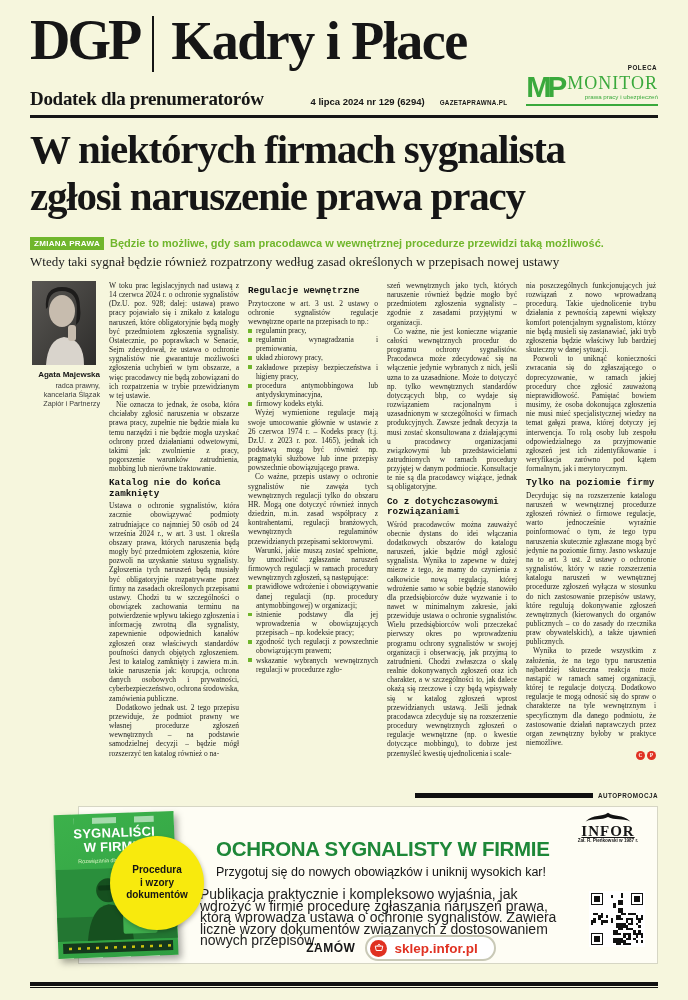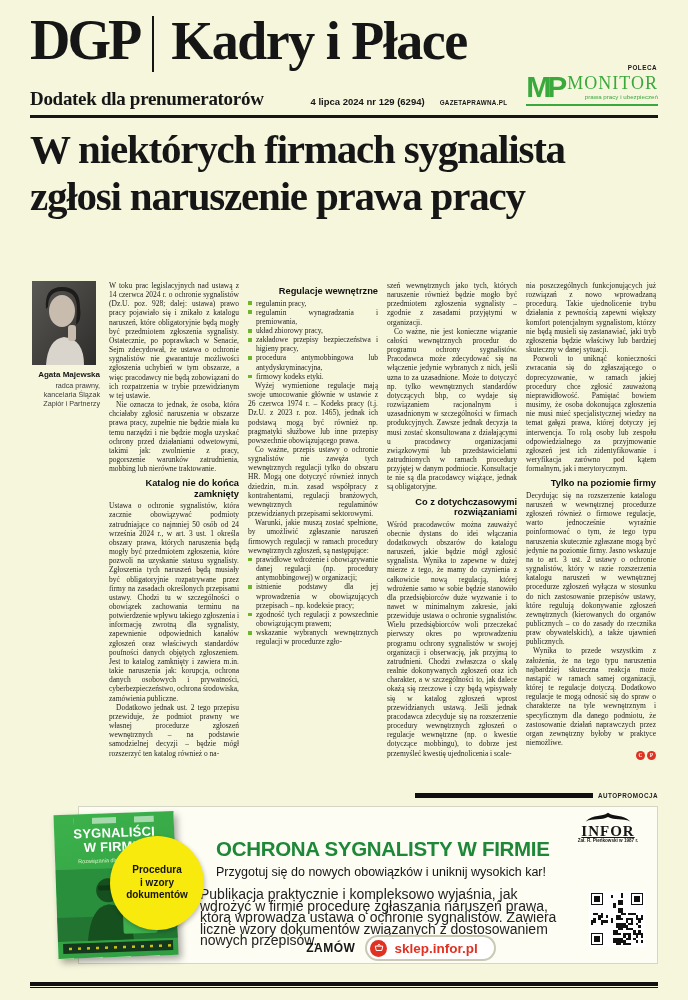--- a/index.html
+++ b/index.html
@@ -38,21 +38,21 @@
   
   .body-grid{position:absolute;top:281px;left:30px;right:30px;height:508px;display:flex;gap:9px;}
   .author-rail{width:70px;flex:none;}
   .author-photo{width:64px;height:84px;margin-left:2px;display:block;}
   .author-name{margin-top:5px;font-weight:700;font-size:8px;text-align:right;}
   .author-role{font-size:7.2px;line-height:9px;color:#3c3c3c;text-align:right;margin-top:2px;}
   .col{width:130px;flex:none;height:508px;overflow:hidden;font-family:"Liberation Serif",serif;
        font-size:7.5px;line-height:9.15px;color:#1c1c1c;}
   .blk-p{text-align:justify;margin:0;}
   .blk-p.ind{text-indent:7px;}
-  .blk-h{font-family:Liberation Sans, sans-serif;font-weight:700;font-size:9.3px;line-height:10.5px;margin:5px 0 2px;color:#111;text-align:right;}
+  .blk-h{font-family:Liberation Mono, monospace;font-weight:700;font-size:9.3px;line-height:10.5px;margin:5px 0 2px;color:#111;}
   .blk-li{position:relative;padding-left:8px;text-align:justify;}
   .blk-li::before{content:"";position:absolute;left:0;top:2.8px;width:3.8px;height:3.8px;background:var(--accent-green,#70b62c);}
   .endmark{text-align:right;margin-top:3px;}
   .endmark span{display:inline-block;width:9px;height:9px;border-radius:50%;background:var(--brand-red,#e03122);
                 color:#fff;font-size:5.5px;line-height:9px;font-weight:700;text-align:center;margin-left:2px;}
 
   
   .autopromo{position:absolute;top:792px;right:30px;display:flex;align-items:center;gap:5px;}
   .autopromo-bar{width:178px;height:5px;background:#101010;}
   .autopromo-label{font-weight:700;font-size:6.3px;letter-spacing:0.5px;color:#222;}
@@ -127,20 +127,27 @@
         <span class="monitor-tag">prawa pracy i ubezpieczeń</span>
       </span>
     </div>
   </header>
   <div class="rule-top"></div>
 
   <h1 class="headline">
     <span>W niektórych firmach sygnalista</span><br>
     <span>zgłosi naruszenie prawa pracy</span>
   </h1>
+  <div class="kicker">
+    <div class="kicker-line1">
+      <span class="badge">ZMIANA PRAWA</span>
+      <span class="kicker-lead">Będzie to możliwe, gdy sam pracodawca w wewnętrznej procedurze przewidzi taką możliwość.</span>
+    </div>
+    <div class="kicker-sub">Wtedy taki sygnał będzie również rozpatrzony według zasad określonych w przepisach nowej ustawy</div>
+  </div>
 
   <main class="body-grid">
     <div class="author-rail">
       <svg class="author-photo" viewBox="0 0 64 84" xmlns="http://www.w3.org/2000/svg">
         <rect width="64" height="84" fill="#474542"></rect>
         <rect width="64" height="84" fill="url(#g1)"></rect>
         <defs>
             <linearGradient id="g1" x1="0" y1="0" x2="1" y2="1">
           <stop offset="0" stop-color="#5a5854"></stop>
               <stop offset="1" stop-color="#2e2d2b"></stop>
@@ -160,20 +167,21 @@
     </div>
     <div class="col">
         <div class="blk-p">W toku prac legislacyjnych nad ustawą z 14 czerwca 2024 r. o ochronie sygnalistów (Dz.U. poz. 928; dalej: ustawa) prawo pracy pojawiało się i znikało z katalogu naruszeń, które obligatoryjnie będą mogły być przedmiotem zgłoszenia sygnalisty. Ostatecznie, po poprawkach w Senacie, Sejm zdecydował, że ustawa o ochronie sygnalistów nie gwarantuje możliwości zgłoszenia uchybień w tym obszarze, a więc pracodawcy nie będą zobowiązani do ich rozpatrzenia w trybie przewidzianym w tej ustawie.</div>
         <div class="blk-p ind">Nie oznacza to jednak, że osoba, która chciałaby zgłosić naruszenia w obszarze prawa pracy, zupełnie nie będzie miała ku temu narzędzi i nie będzie mogła uzyskać ochrony przed działaniami odwetowymi, takimi jak: zwolnienie z pracy, pogorszenie warunków zatrudnienia, mobbing lub nierówne traktowanie.</div>
         <div class="blk-h">Katalog nie do końca zamknięty</div>
         <div class="blk-p">Ustawa o ochronie sygnalistów, która zacznie obowiązywać podmioty zatrudniające co najmniej 50 osób od 24 września 2024 r., w art. 3 ust. 1 określa obszary prawa, których naruszenia będą mogły być przedmiotem zgłoszenia, które pozwoli na uzyskanie statusu sygnalisty. Zgłoszenia tych naruszeń będą musiały być obligatoryjnie rozpatrywane przez firmy na zasadach określonych przepisami ustawy. Chodzi tu w szczególności o obowiązek zachowania terminu na potwierdzenie wpływu takiego zgłoszenia i informację zwrotną dla sygnalisty, zapewnienie odpowiednich kanałów zgłoszeń oraz właściwych standardów poufności danych objętych zgłoszeniem. Jest to katalog zamknięty i zawiera m.in. takie naruszenia jak: korupcja, ochrona danych osobowych i prywatności, cyberbezpieczeństwo, ochrona środowiska, zamówienia publiczne.</div>
         <div class="blk-p ind">Dodatkowo jednak ust. 2 tego przepisu przewiduje, że podmiot prawny we własnej procedurze zgłoszeń wewnętrznych – na podstawie samodzielnej decyzji – będzie mógł rozszerzyć ten katalog również o na-</div>
       </div>
     <div class="col">
         <div class="blk-h">Regulacje wewnętrzne</div>
+        <div class="blk-p">Przytoczone w art. 3 ust. 2 ustawy o ochronie sygnalistów regulacje wewnętrzne oparte na przepisach to np.:</div>
         <div class="blk-li">regulamin pracy,</div>
         <div class="blk-li">regulamin wynagradzania i premiowania,</div>
         <div class="blk-li">układ zbiorowy pracy,</div>
         <div class="blk-li">zakładowe przepisy bezpieczeństwa i higieny pracy,</div>
         <div class="blk-li">procedura antymobbingowa lub antydyskryminacyjna,</div>
         <div class="blk-li">firmowy kodeks etyki.</div>
         <div class="blk-p ind">Wyżej wymienione regulacje mają swoje umocowanie głównie w ustawie z 26 czerwca 1974 r. – Kodeks pracy (t.j. Dz.U. z 2023 r. poz. 1465), jednak ich podstawą mogą być również np. pragmatyki służbowe lub inne przepisy powszechnie obowiązującego prawa.</div>
         <div class="blk-p ind">Co ważne, przepis ustawy o ochronie sygnalistów nie zawęża tych wewnętrznych regulacji tylko do obszaru HR. Mogą one dotyczyć również innych dziedzin, m.in. zasad współpracy z kontrahentami, regulacji branżowych, wewnętrznych regulaminów przewidzianych przepisami sektorowymi.</div>
         <div class="blk-p ind">Warunki, jakie muszą zostać spełnione, by umożliwić zgłaszanie naruszeń firmowych regulacji w ramach procedury wewnętrznych zgłoszeń, są następujące:</div>
         <div class="blk-li">prawidłowe wdrożenie i obowiązywanie danej regulacji (np. procedury antymobbingowej) w organizacji;</div>

